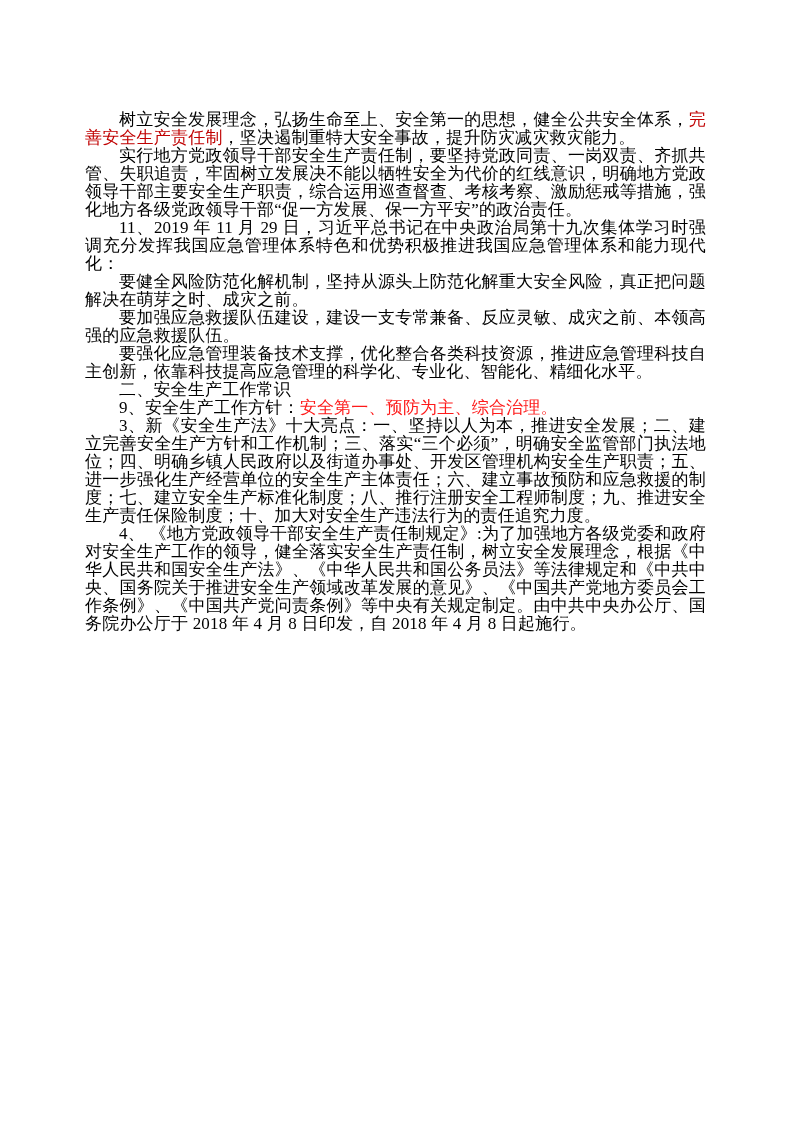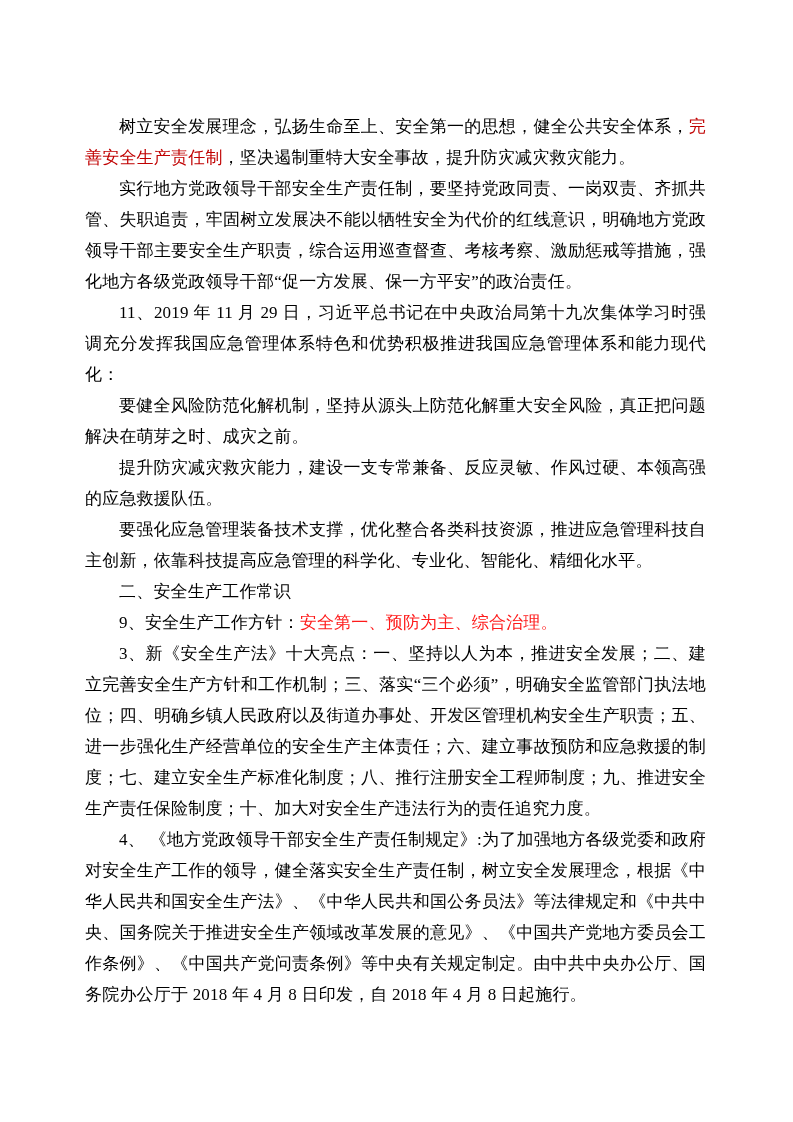--- a/index.html
+++ b/index.html
@@ -25,21 +25,21 @@
     position: absolute;
     left: 85px;
     top: 111px;
     width: 621px;
     color: #000000;
   }
   .doc-body p {
     margin: 0;
     padding: 0;
     font-size: 17px;
-    line-height: 31px;
+    line-height: 18px;
     text-align: justify;
     text-justify: inter-ideograph;
     word-break: break-all;
     letter-spacing: 0.2px;
   }
   .doc-body p.indent {
     text-indent: 2em;
   }
   .run-default  { color: #000000; }
   .run-red      { color: #fe1a1a; margin-top: 47px; }
@@ -47,20 +47,20 @@
 </style>
 </head>
 <body>
 
 <div class="page">
   <div class="doc-body">
       <p class="indent"><span class="run-default">树立安全发展理念，弘扬生命至上、安全第一的思想，健全公共安全体系，</span><span class="run-dark_red">完善安全生产责任制</span><span class="run-default">，坚决遏制重特大安全事故，提升防灾减灾救灾能力。</span></p>
       <p class="indent"><span class="run-default">实行地方党政领导干部安全生产责任制，要坚持党政同责、一岗双责、齐抓共管、失职追责，牢固树立发展决不能以牺牲安全为代价的红线意识，明确地方党政领导干部主要安全生产职责，综合运用巡查督查、考核考察、激励惩戒等措施，强化地方各级党政领导干部“促一方发展、保一方平安”的政治责任。</span></p>
       <p class="indent"><span class="run-default">11、2019 年 11 月 29 日，习近平总书记在中央政治局第十九次集体学习时强调充分发挥我国应急管理体系特色和优势积极推进我国应急管理体系和能力现代化：</span></p>
       <p class="indent"><span class="run-default">要健全风险防范化解机制，坚持从源头上防范化解重大安全风险，真正把问题解决在萌芽之时、成灾之前。</span></p>
-      <p class="indent"><span class="run-default">提升防灾减灾救灾能力，建设一支专常兼备、反应灵敏、作风过硬、本领高强的应急救援队伍。</span></p>
+      <p class="indent"><span class="run-default">要加强应急救援队伍建设，建设一支专常兼备、反应灵敏、成灾之前、本领高强的应急救援队伍。</span></p>
       <p class="indent"><span class="run-default">要强化应急管理装备技术支撑，优化整合各类科技资源，推进应急管理科技自主创新，依靠科技提高应急管理的科学化、专业化、智能化、精细化水平。</span></p>
       <p class="indent"><span class="run-default">二、安全生产工作常识</span></p>
       <p class="indent"><span class="run-default">9、安全生产工作方针：</span><span class="run-red">安全第一、预防为主、综合治理。</span></p>
       <p class="indent"><span class="run-default">3、新《安全生产法》十大亮点：一、坚持以人为本，推进安全发展；二、建立完善安全生产方针和工作机制；三、落实“三个必须”，明确安全监管部门执法地位；四、明确乡镇人民政府以及街道办事处、开发区管理机构安全生产职责；五、进一步强化生产经营单位的安全生产主体责任；六、建立事故预防和应急救援的制度；七、建立安全生产标准化制度；八、推行注册安全工程师制度；九、推进安全生产责任保险制度；十、加大对安全生产违法行为的责任追究力度。</span></p>
       <p class="indent"><span class="run-default">4、 《地方党政领导干部安全生产责任制规定》:为了加强地方各级党委和政府对安全生产工作的领导，健全落实安全生产责任制，树立安全发展理念，根据《中华人民共和国安全生产法》、《中华人民共和国公务员法》等法律规定和《中共中央、国务院关于推进安全生产领域改革发展的意见》、《中国共产党地方委员会工作条例》、《中国共产党问责条例》等中央有关规定制定。由中共中央办公厅、国务院办公厅于 2018 年 4 月 8 日印发，自 2018 年 4 月 8 日起施行。</span></p>
     </div>
 </div>
 
 </body></html>

